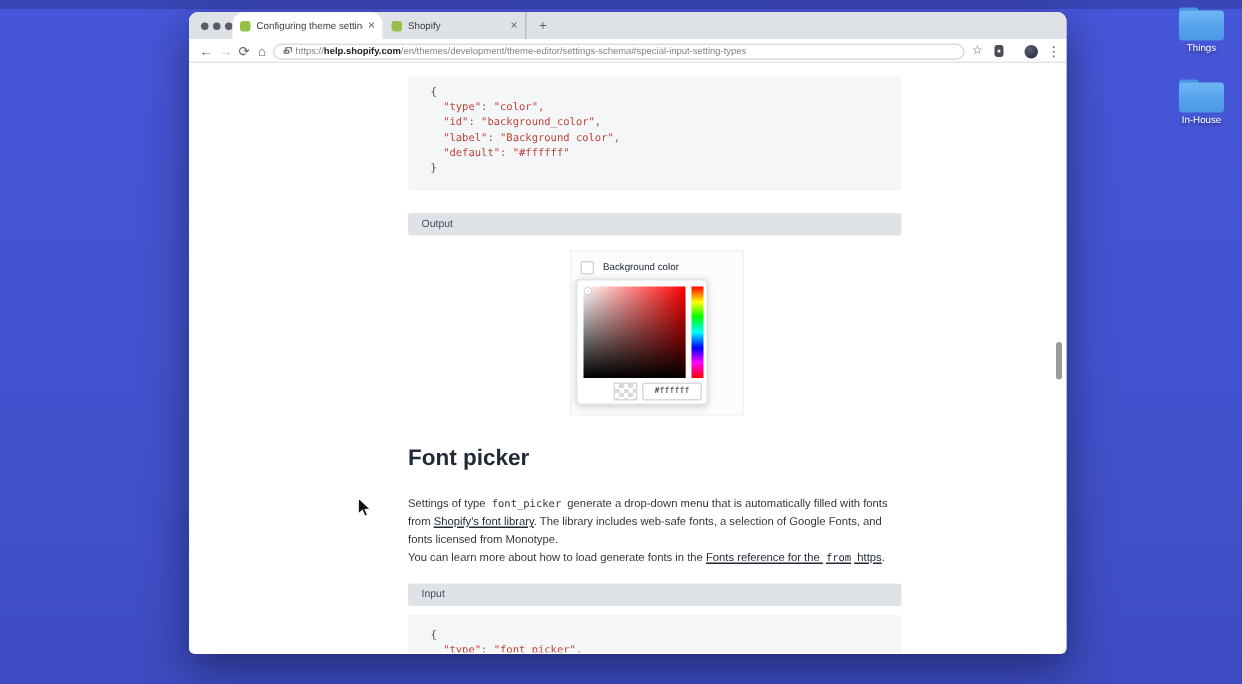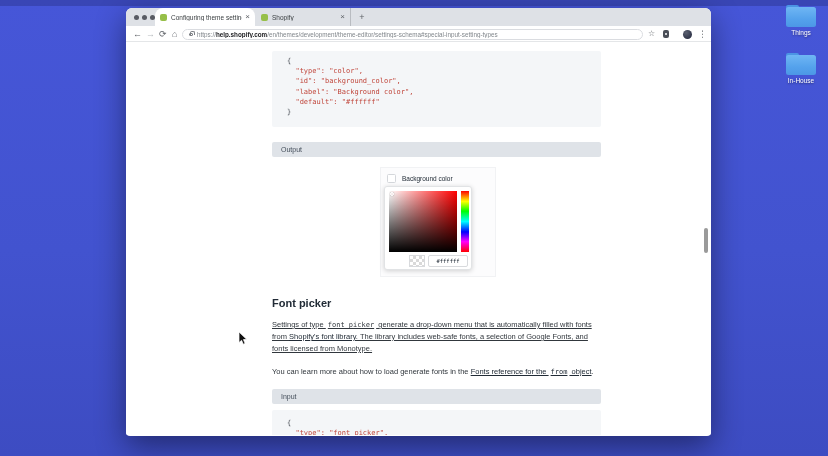--- a/index.html
+++ b/index.html
@@ -65,23 +65,23 @@
   .sat { position:absolute; left:4px; top:4px; width:68px; height:61px;
          background:linear-gradient(to bottom, rgba(0,0,0,0) 0%, #000 100%), linear-gradient(to right, #fff 0%, #f00 100%); }
   .sat-dot { position:absolute; left:1px; top:1px; width:4px; height:4px; border:1px solid #fff; border-radius:50%; box-shadow:0 0 1px rgba(0,0,0,.5); }
   .hue { position:absolute; left:76px; top:4px; width:8px; height:61px;
          background:linear-gradient(to bottom,#f00 0%,#ff0 17%,#0f0 33%,#0ff 50%,#00f 67%,#f0f 83%,#f00 100%); }
   .pick-bottom { position:absolute; left:24px; top:68px; display:flex; }
   .alpha-swatch { width:16px; height:12px; border:1px solid #d8dadd; margin-right:3px;
          background-image:conic-gradient(#d9d9d9 25%, #fff 0 50%, #d9d9d9 0 75%, #fff 0); background-size:6px 6px; }
   .hex-field { width:40px; height:12px; border:1px solid #d8dadd; border-radius:2px; font-size:5.5px; color:#212b36; text-align:center; line-height:11px; font-family:"DejaVu Sans Mono", monospace; }
 
-  .h2 { position:absolute; left:146px; top:255px; font-size:11px; font-weight:bold; color:#212b36; }
+  .h2 { position:absolute; left:146px; top:255px; font-size:15px; font-weight:bold; color:#212b36; }
   .para { position:absolute; left:146px; width:332px; font-size:7.5px; line-height:12px; color:#31373d; }
-  .p1 { top:277px;text-decoration:underline; } .p2 { top:324px; }
+  .p1 { top:288px; } .p2 { top:324px; }
   .inline-code { font-family:"DejaVu Sans Mono", monospace; font-size:7px; padding:0 2px; }
   .doclink { color:#212b36; text-decoration:underline; }
 
   .cursor { position:absolute; left:239px; top:332px; width:9px; height:13px; }
 </style>
 </head>
 <body>
 
 <div class="menubar-shade"></div>
 
@@ -166,21 +166,21 @@
           <div class="alpha-swatch"></div>
           <div class="hex-field">#ffffff</div>
         </div>
       </div>
     </div>
 
     <div class="h2">Font picker</div>
 
     <div class="para p1"><span>Settings of type </span><span class="inline-code">font_picker</span><span> generate a drop-down menu that is automatically filled with fonts from </span><span class="doclink">Shopify's font library</span><span>. The library includes web-safe fonts, a selection of Google Fonts, and fonts licensed from Monotype.</span></div>
 
-    <div class="para p2"><span>You can learn more about how to load generate fonts in the </span><span class="doclink"><span>Fonts reference for the </span><span class="inline-code">from</span><span> object</span></span><span>.</span></div>
+    <div class="para p2"><span>You can learn more about how to load generate fonts in the </span><span class="doclink"><span>Fonts reference for the </span><span class="inline-code">from</span><span> https</span></span><span>.</span></div>
 
     <div class="secbar inbar">Input</div>
 
     <div class="codeblock cb2">
       <div class="cl punct">{</div>
       <div class="cl">  "type": "font_picker",</div>
     </div>
 
     <div class="scroll-thumb"></div>
   </div>

